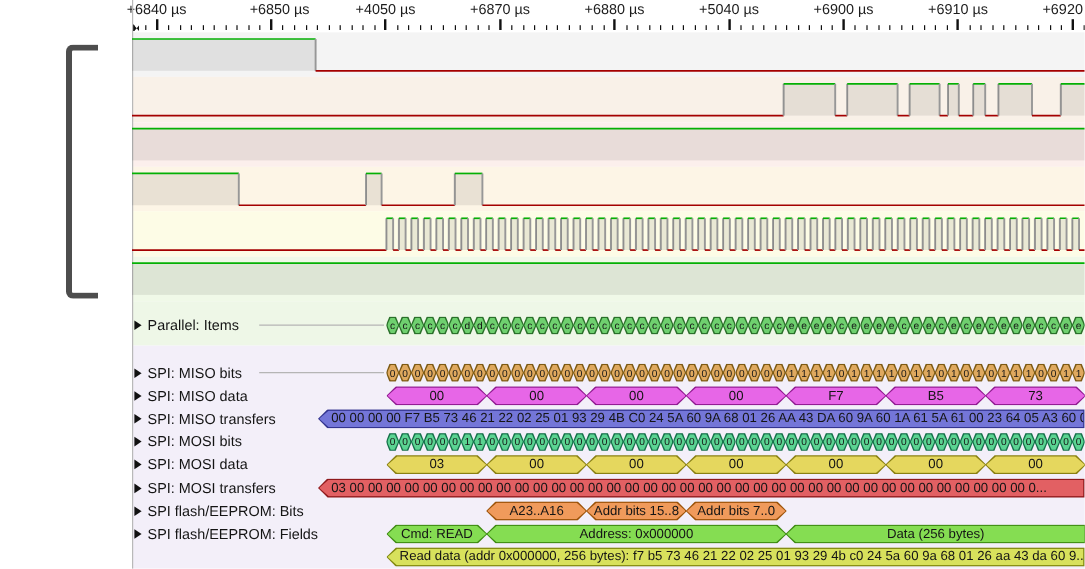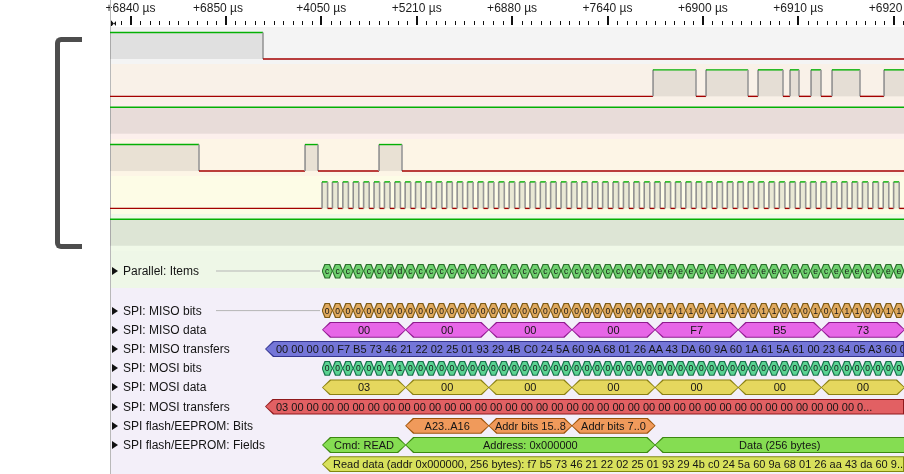--- a/index.html
+++ b/index.html
@@ -48,29 +48,29 @@
   .ann.hex>.in,.ann.span>.in,.ann.bar>.in{font-size:11px;}
   .ann.bar>.in{justify-content:flex-start;padding-left:10px;}
 </style>
 </head>
 <body>
 
 <div id="screen">
   <div id="ruler">
       <span class="tick-label" style="left: 130.5px;">+6840 µs</span>
       <div class="tick major" style="left: 129.5px;"></div>
-      <span class="tick-label" style="left: 218px;">+6850 µs</span>
+      <span class="tick-label" style="left: 233px;">+6850 µs</span>
       <div class="tick major" style="left: 224.9px;"></div>
       <span class="tick-label" style="left: 321.3px;">+4050 µs</span>
       <div class="tick major" style="left: 320.3px;"></div>
-      <span class="tick-label" style="left: 416.7px;">+5210 µs</span>
+      <span class="tick-label" style="left: 416.7px;">+6870 µs</span>
       <div class="tick major" style="left: 415.7px;"></div>
       <span class="tick-label" style="left: 512.1px;">+6880 µs</span>
       <div class="tick major" style="left: 511.1px;"></div>
-      <span class="tick-label" style="left: 607.5px;">+7640 µs</span>
+      <span class="tick-label" style="left: 607.5px;">+5040 µs</span>
       <div class="tick major" style="left: 606.5px;"></div>
       <span class="tick-label" style="left: 702.9px;">+6900 µs</span>
       <div class="tick major" style="left: 701.9px;"></div>
       <span class="tick-label" style="left: 798.3px;">+6910 µs</span>
       <div class="tick major" style="left: 797.3px;"></div>
       <span class="tick-label" style="left: 893.7px;">+6920 µs</span>
       <div class="tick major" style="left: 892.7px;"></div>
       <div class="tick minor" style="left: 111.42px;"></div>
       <div class="tick minor" style="left: 120.96px;"></div>
       <div class="tick minor" style="left: 140.04px;"></div>

